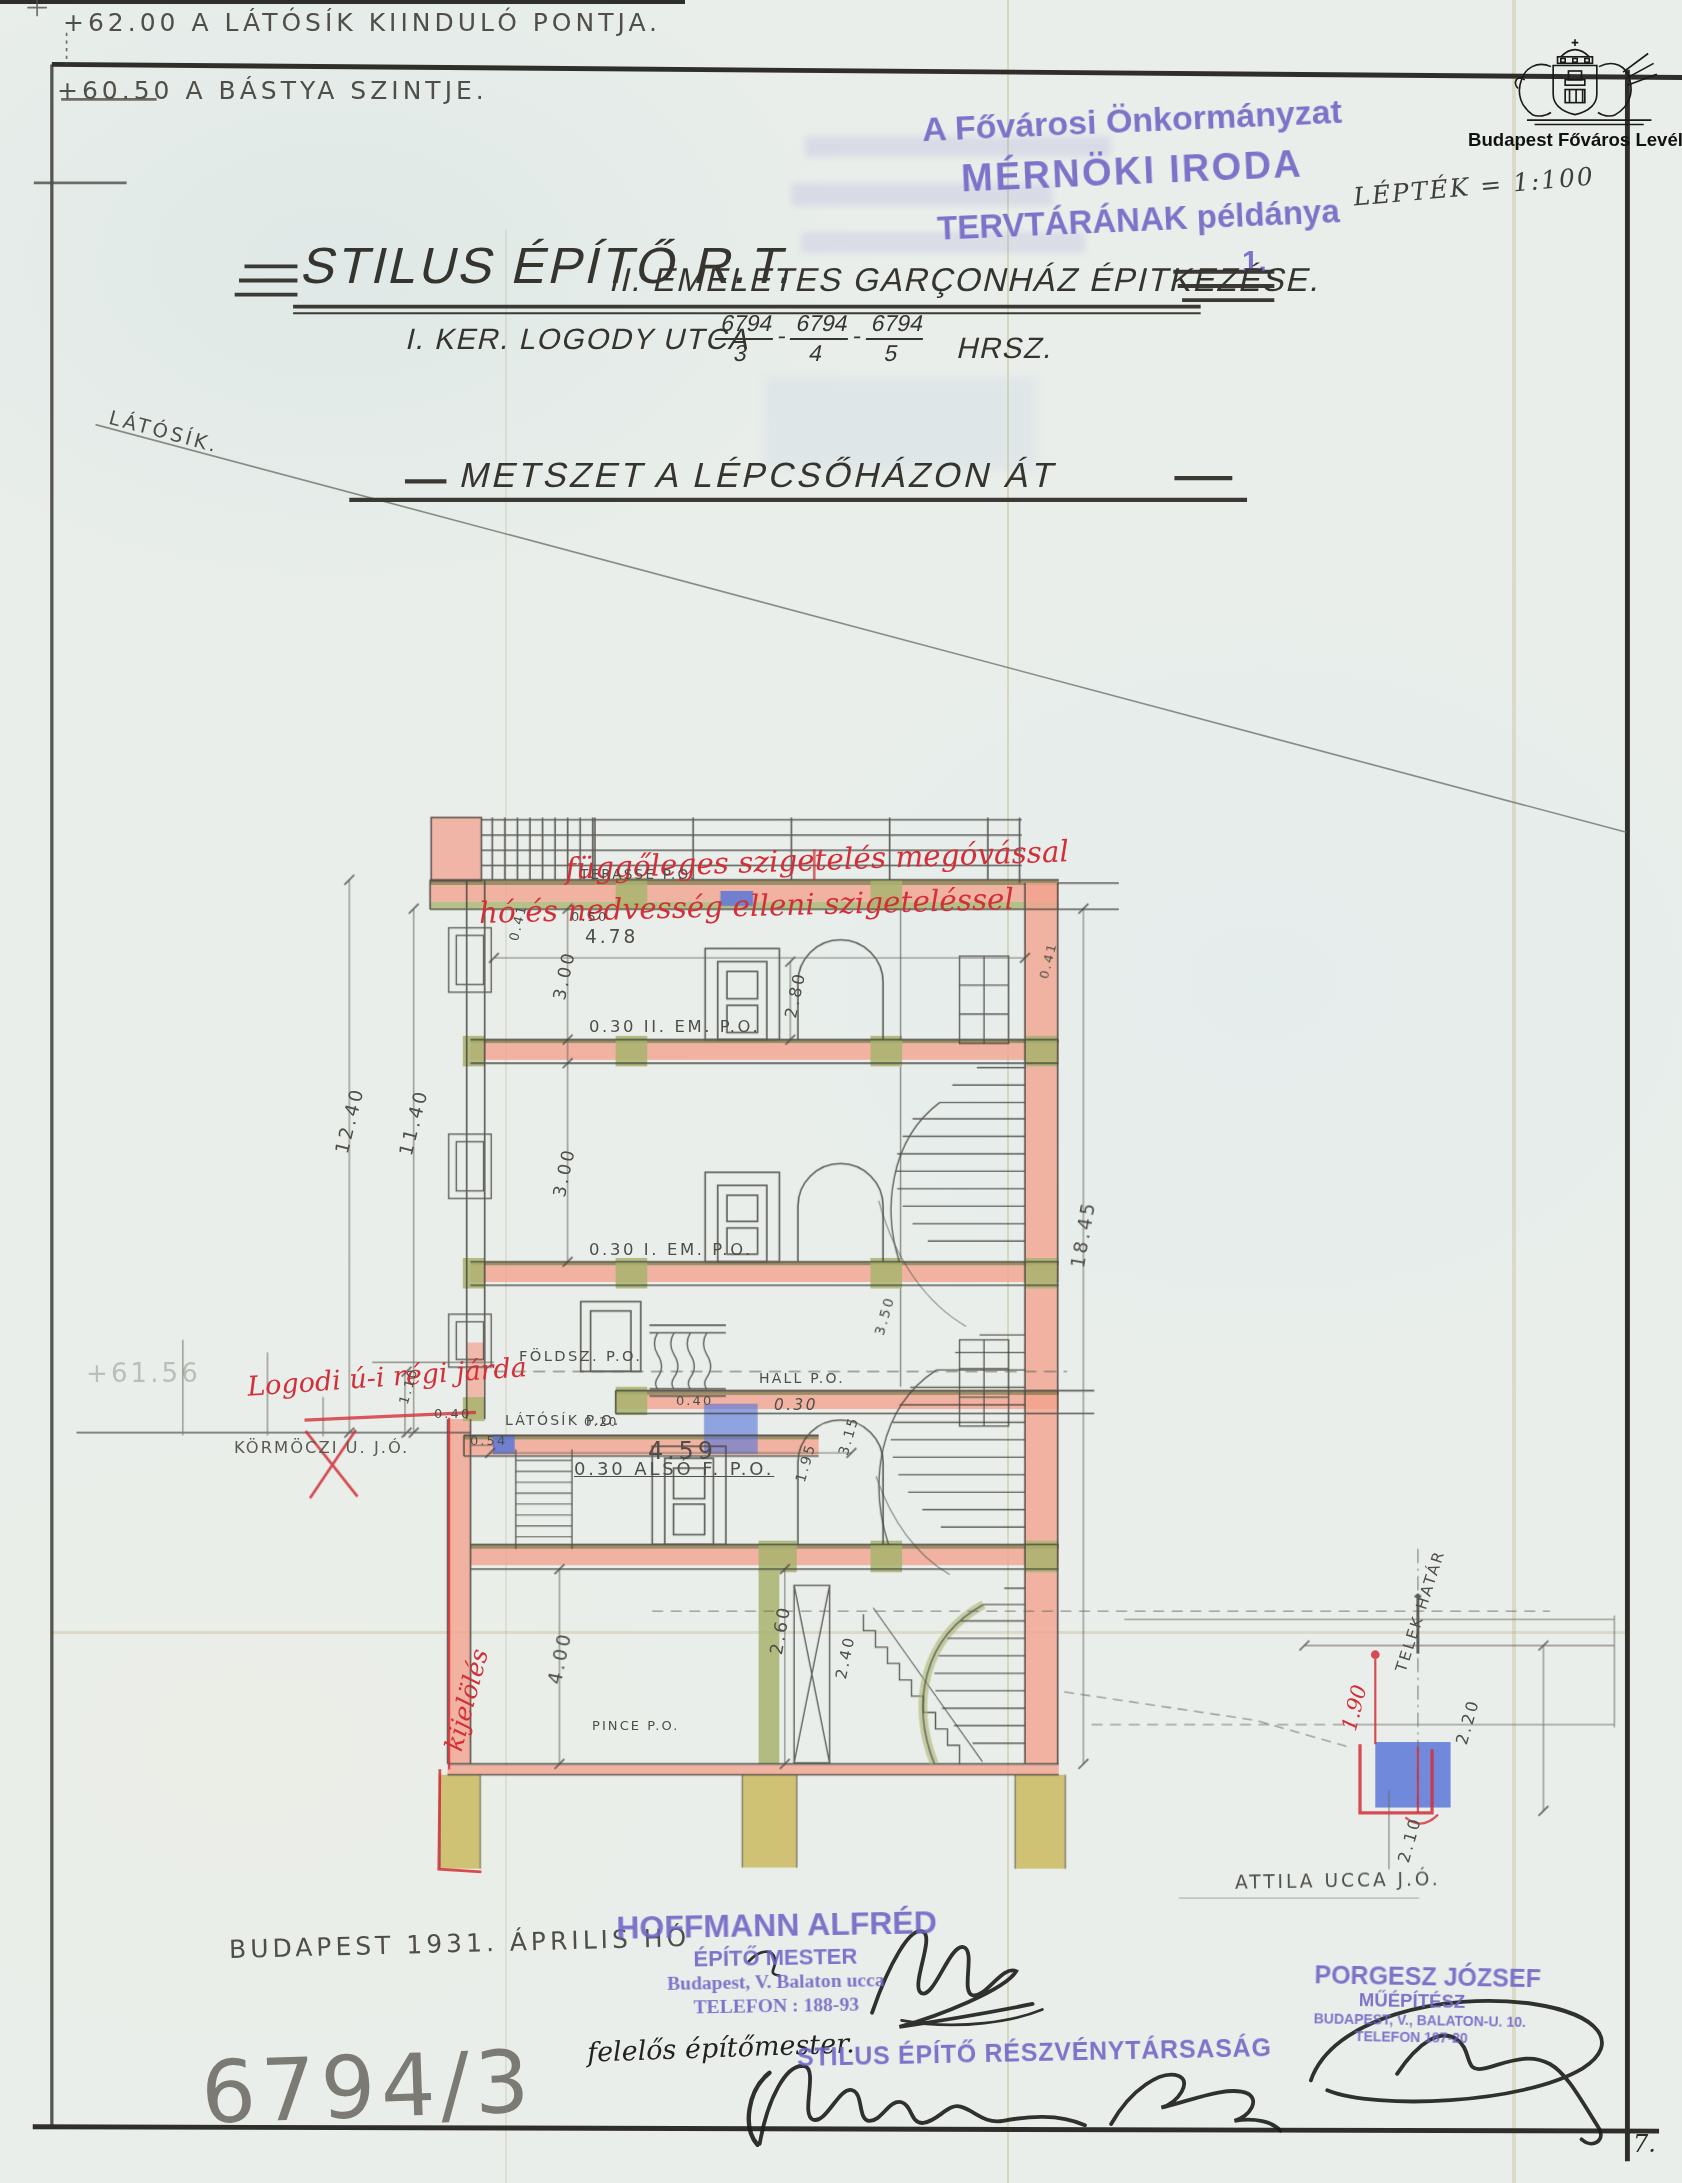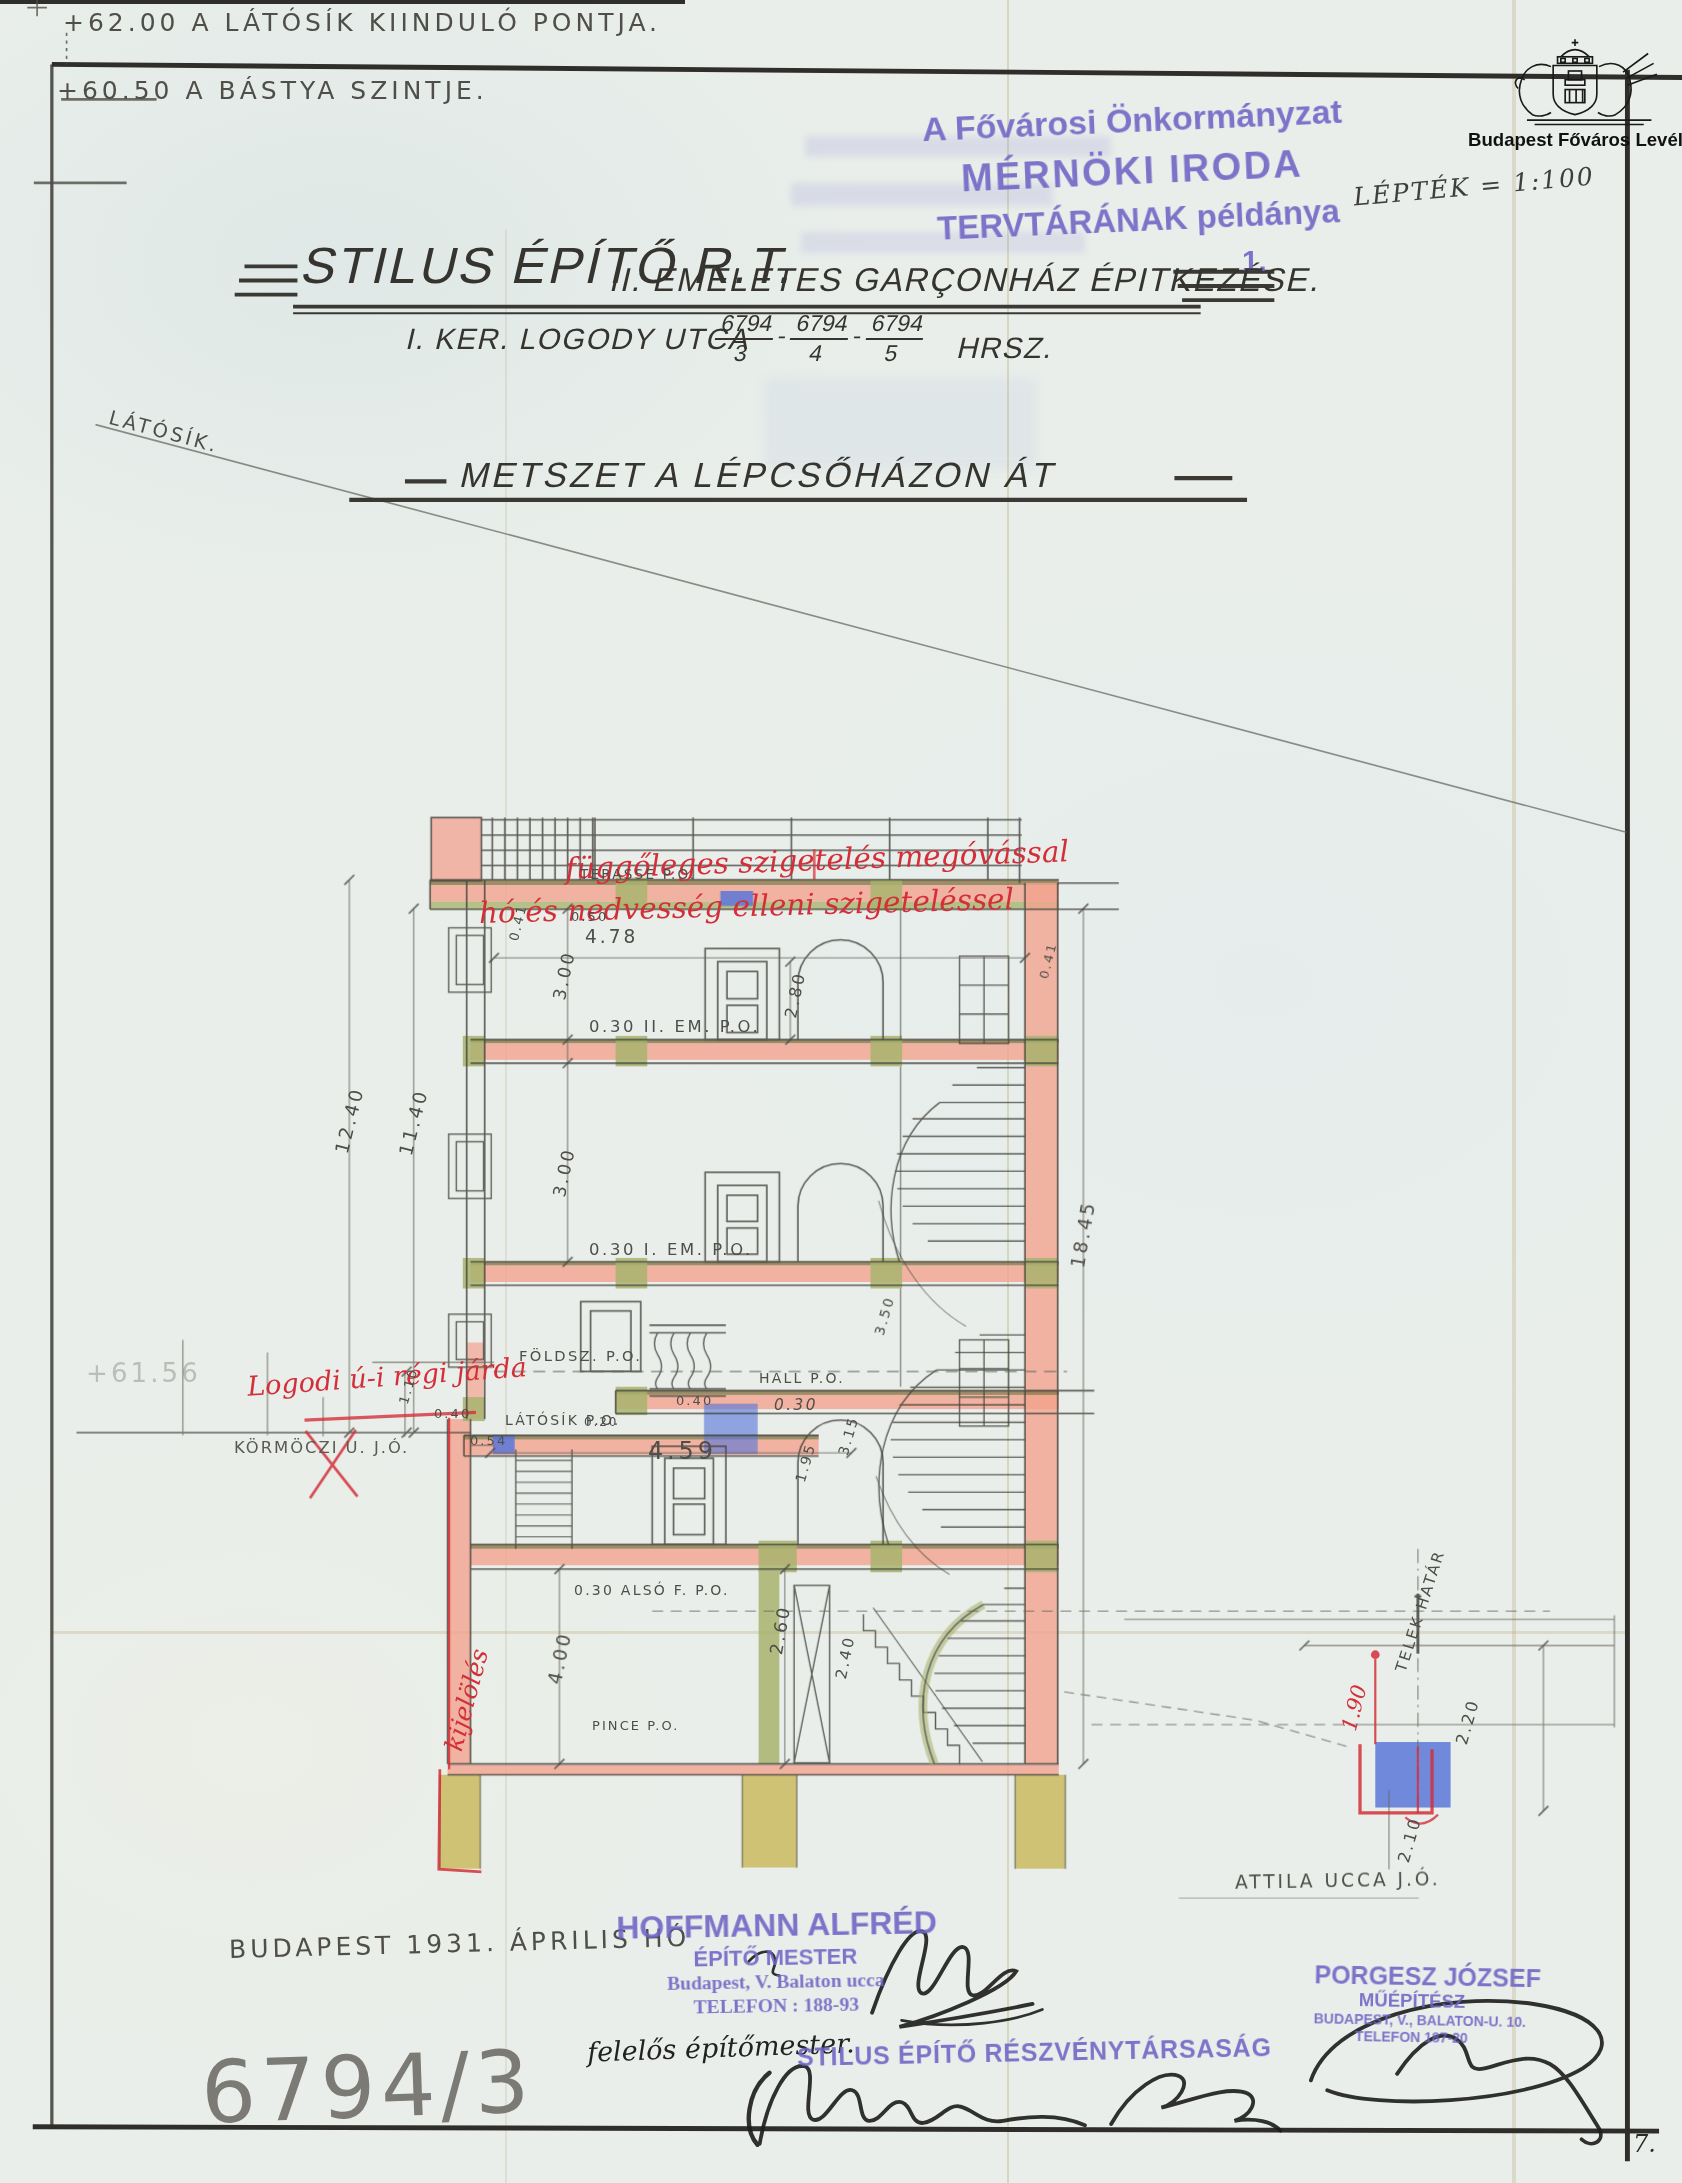--- a/index.html
+++ b/index.html
@@ -315,21 +315,21 @@
   <div class="t red" style="left:247px;top:1363px;font-size:27px;transform:rotate(-4deg);">Logodi ú-i régi járda</div>
   <div class="t red" style="left:441px;top:1747px;font-size:25px;transform:rotate(-75deg);transform-origin:left top;">kijelölés</div>
   <div class="t red" style="left:1338px;top:1728px;font-size:21px;transform:rotate(-76deg);transform-origin:left top;">1.90</div>
 
   <div class="t hand" style="left:580px;top:867px;font-size:13.6px;">TERASSE P.O.</div>
   <div class="t hand" style="left:589px;top:1018px;font-size:16.4px;">0.30 II. EM. P.O.</div>
   <div class="t hand" style="left:589px;top:1241px;font-size:16.4px;">0.30 I. EM. P.O.</div>
   <div class="t hand" style="left:519px;top:1348px;font-size:14.7px;">FÖLDSZ. P.O.</div>
   <div class="t hand" style="left:759px;top:1371px;font-size:14px;">HALL P.O.</div>
   <div class="t hand" style="left:505px;top:1413px;font-size:14px;">LÁTÓSÍK P.O.</div>
-  <div class="t hand" style="left:574px;top:1583px;font-size:14px;">0.30 ALSÓ F. P.O.</div>
+  <div class="t hand" style="left:574px;top:1460px;font-size:18px;text-decoration:underline;">0.30 ALSÓ F. P.O.</div>
   <div class="t hand" style="left:592px;top:1719px;font-size:13px;">PINCE P.O.</div>
 
   <div class="t hand" style="left:585px;top:927px;font-size:18.6px;">4.78</div>
   <div class="t hand" style="left:571px;top:910px;font-size:13px;">0.50</div>
   <div class="t hand" style="left:507px;top:939px;font-size:13px;transform:rotate(-76deg);transform-origin:left top;">0.41</div>
   <div class="t hand" style="left:1037px;top:977px;font-size:13px;transform:rotate(-76deg);transform-origin:left top;">0.41</div>
   <div class="t hand" style="left:550px;top:998px;font-size:17.5px;transform:rotate(-78deg);transform-origin:left top;">3.00</div>
   <div class="t hand" style="left:550px;top:1195px;font-size:17.5px;transform:rotate(-78deg);transform-origin:left top;">3.00</div>
   <div class="t hand" style="left:782px;top:1016px;font-size:16.4px;transform:rotate(-78deg);transform-origin:left top;">2.80</div>
   <div class="t hand" style="left:332px;top:1151px;font-size:18.6px;transform:rotate(-76deg);transform-origin:left top;">12.40</div>

